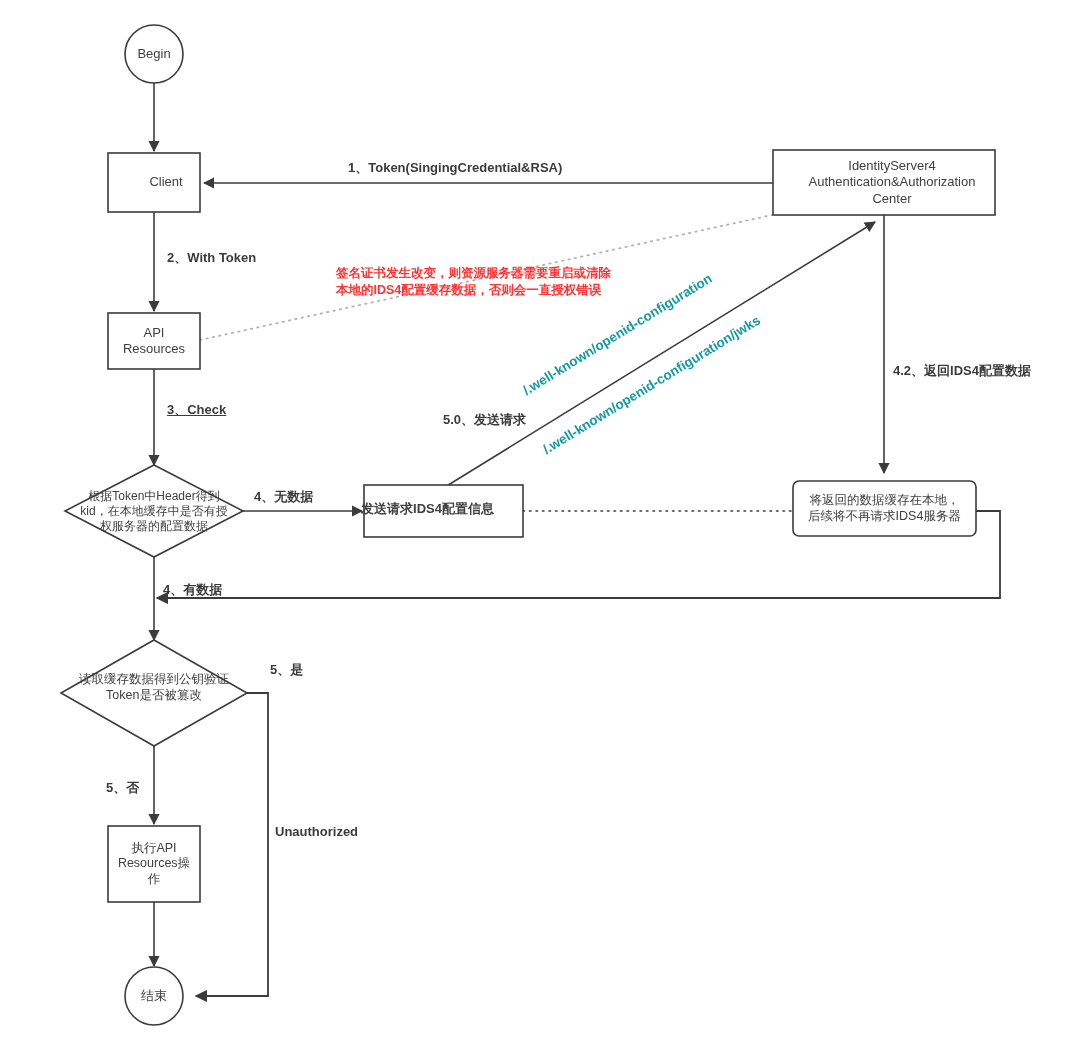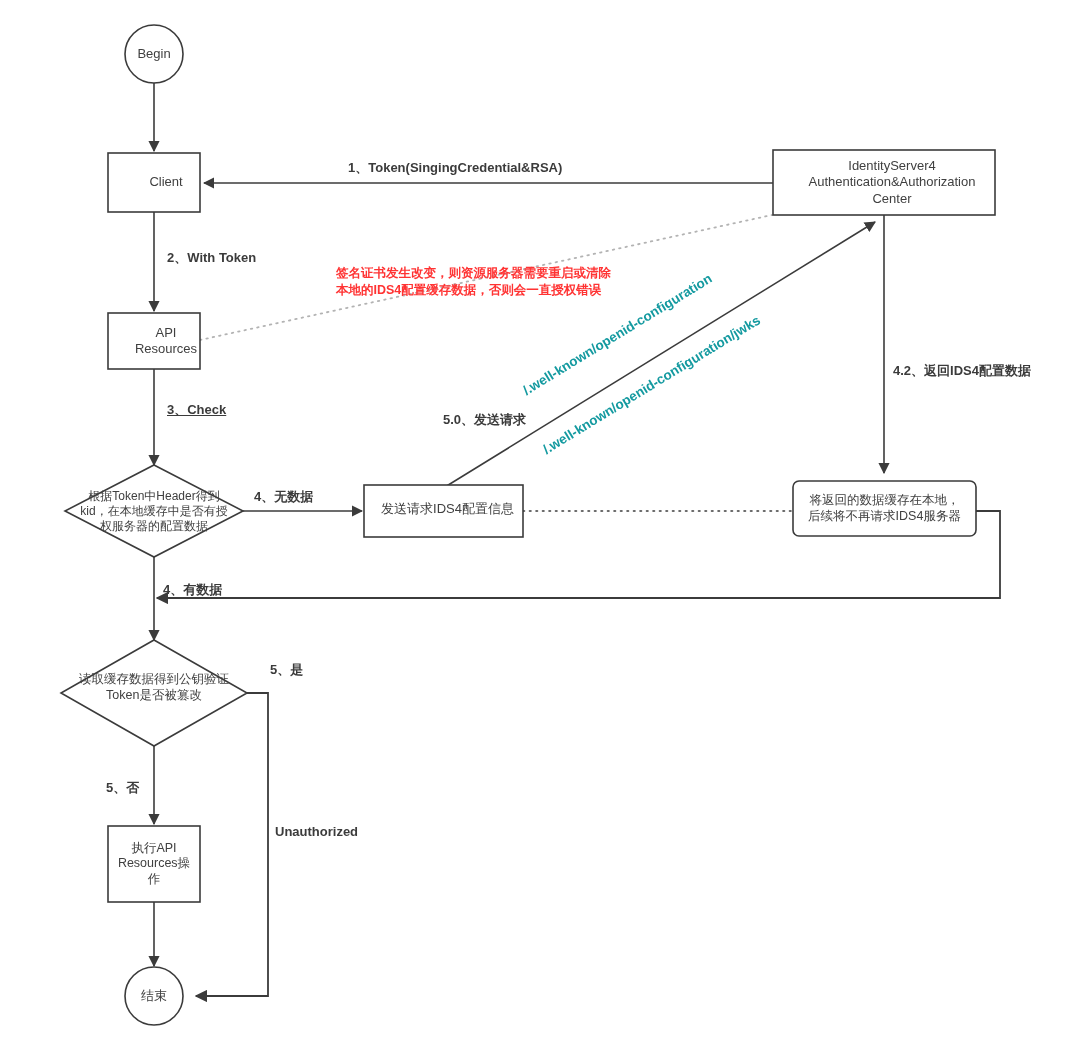--- a/index.html
+++ b/index.html
@@ -110,32 +110,32 @@
     <rect class="shape-stroke" x="793" y="481" width="183" height="55" rx="6" ry="6" stroke-width="1.6"></rect>
     <polygon class="shape-stroke" points="154,640 247,693 154,746 61,693" stroke-width="1.6"></polygon>
     <rect class="shape-stroke" x="108" y="826" width="92" height="76" stroke-width="1.6"></rect>
     <circle class="shape-stroke" cx="154" cy="996" r="29" stroke-width="1.6"></circle>
   </svg>
 
   <div class="node-text" style="left:125px; top:25px; width:58px; height:58px;">Begin</div>
 
   <div class="node-text" style="left:108px; top:153px; width:92px; height:59px;padding-left:12px;">Client</div>
 
-  <div class="node-text" style="left:108px; top:313px; width:92px; height:56px;padding-left:12px;">API
+  <div class="node-text" style="left:108px; top:313px; width:92px; height:56px;">API
 Resources</div>
 
   <div class="node-text" style="left:773px; top:150px; width:222px; height:65px;padding-left:8px;">IdentityServer4
 Authentication&amp;Authorization
 Center</div>
 
   <div class="node-text" style="left:64px; top:479px; width:180px; height:64px; font-size:12px;">根据Token中Header得到
 kid，在本地缓存中是否有授
 权服务器的配置数据</div>
 
-  <div class="node-text" style="left:368px; top:485px; width:159px; height:48px;">发送请求IDS4配置信息</div>
+  <div class="node-text" style="left:348px; top:485px; width:159px; height:48px;font-weight:bold;">发送请求IDS4配置信息</div>
 
   <div class="node-text" style="left:793px; top:481px; width:183px; height:55px; font-size:12.5px;">将返回的数据缓存在本地，
 后续将不再请求IDS4服务器</div>
 
   <div class="node-text" style="left:64px; top:663px; width:180px; height:50px; font-size:12.5px;">读取缓存数据得到公钥验证
 Token是否被篡改</div>
 
   <div class="node-text" style="left:108px; top:826px; width:92px; height:76px; font-size:12.5px;">执行API
 Resources操
 作</div>

